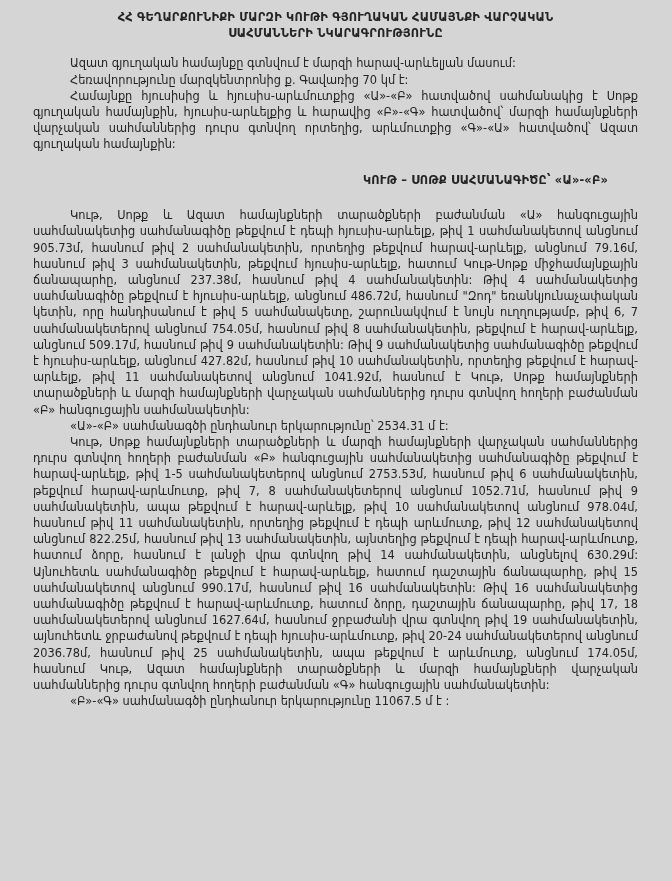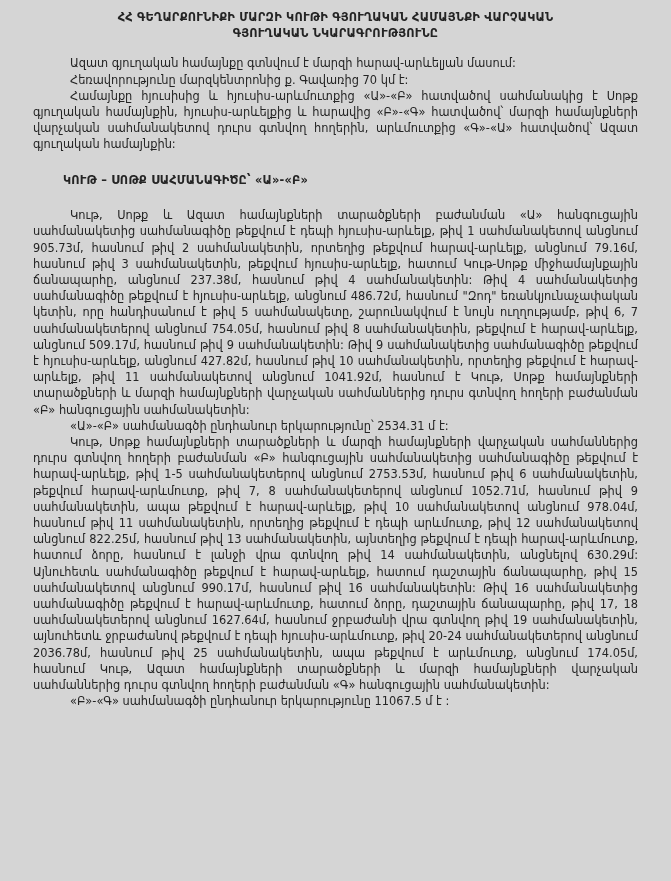--- a/index.html
+++ b/index.html
@@ -33,39 +33,39 @@
     letter-spacing: 0.2px;
   }
   .para {
     margin: 0;
     text-align: justify;
     text-indent: 37px;
   }
   .section-header {
     font-size: 11.4px;
     font-weight: bold;
-    text-align: left;
+    text-align: right;
     margin: 19px 30px 19px 30px;
     line-height: 16.5px;
     letter-spacing: 0.2px;
   }
 </style>
 </head>
 <body>
 
 <div class="page">
 
   <div class="doc-title">
     <div>ՀՀ ԳԵՂԱՐՔՈՒՆԻՔԻ ՄԱՐԶԻ ԿՈՒԹԻ ԳՅՈՒՂԱԿԱՆ ՀԱՄԱՅՆՔԻ ՎԱՐՉԱԿԱՆ</div>
-    <div>ԳՅՈՒՂԱԿԱՆ ՆԿԱՐԱԳՐՈՒԹՅՈՒՆԸ</div>
+    <div>ՍԱՀՄԱՆՆԵՐԻ ՆԿԱՐԱԳՐՈՒԹՅՈՒՆԸ</div>
   </div>
 
   <p class="para">Ազատ գյուղական համայնքը գտնվում է մարզի հարավ-արևելյան մասում:</p>
   <p class="para">Հեռավորությունը մարզկենտրոնից ք. Գավառից 70 կմ է:</p>
-  <p class="para">Համայնքը հյուսիսից և հյուսիս-արևմուտքից «Ա»-«Բ» հատվածով սահմանակից է Սոթք գյուղական համայնքին, հյուսիս-արևելքից և հարավից «Բ»-«Գ» հատվածով՝ մարզի համայնքների վարչական սահմանակետով դուրս գտնվող հողերին, արևմուտքից «Գ»-«Ա» հատվածով՝ Ազատ գյուղական համայնքին:</p>
+  <p class="para">Համայնքը հյուսիսից և հյուսիս-արևմուտքից «Ա»-«Բ» հատվածով սահմանակից է Սոթք գյուղական համայնքին, հյուսիս-արևելքից և հարավից «Բ»-«Գ» հատվածով՝ մարզի համայնքների վարչական սահմաններից դուրս գտնվող որտեղից, արևմուտքից «Գ»-«Ա» հատվածով՝ Ազատ գյուղական համայնքին:</p>
 
   <h2 class="section-header">ԿՈՒԹ – ՍՈԹՔ ՍԱՀՄԱՆԱԳԻԾԸ՝ «Ա»-«Բ»</h2>
 
   <p class="para">Կութ, Սոթք և Ազատ համայնքների տարածքների բաժանման «Ա» հանգուցային սահմանակետից սահմանագիծը թեքվում է դեպի հյուսիս-արևելք, թիվ 1 սահմանակետով անցնում 905.73մ, հասնում թիվ 2 սահմանակետին, որտեղից թեքվում հարավ-արևելք, անցնում 79.16մ, հասնում թիվ 3 սահմանակետին, թեքվում հյուսիս-արևելք, հատում Կութ-Սոթք միջհամայնքային ճանապարհը, անցնում 237.38մ, հասնում թիվ 4 սահմանակետին: Թիվ 4 սահմանակետից սահմանագիծը թեքվում է հյուսիս-արևելք, անցնում 486.72մ, հասնում "Զոդ" եռանկյունաչափական կետին, որը հանդիսանում է թիվ 5 սահմանակետը, շարունակվում է նույն ուղղությամբ, թիվ 6, 7 սահմանակետերով անցնում 754.05մ, հասնում թիվ 8 սահմանակետին, թեքվում է հարավ-արևելք, անցնում 509.17մ, հասնում թիվ 9 սահմանակետին: Թիվ 9 սահմանակետից սահմանագիծը թեքվում է հյուսիս-արևելք, անցնում 427.82մ, հասնում թիվ 10 սահմանակետին, որտեղից թեքվում է հարավ-արևելք, թիվ 11 սահմանակետով անցնում 1041.92մ, հասնում է Կութ, Սոթք համայնքների տարածքների և մարզի համայնքների վարչական սահմաններից դուրս գտնվող հողերի բաժանման «Բ» հանգուցային սահմանակետին:</p>
   <p class="para">«Ա»-«Բ» սահմանագծի ընդհանուր երկարությունը՝ 2534.31 մ է:</p>
 
 
   <p class="para">Կութ, Սոթք համայնքների տարածքների և մարզի համայնքների վարչական սահմաններից դուրս գտնվող հողերի բաժանման «Բ» հանգուցային սահմանակետից սահմանագիծը թեքվում է հարավ-արևելք, թիվ 1-5 սահմանակետերով անցնում 2753.53մ, հասնում թիվ 6 սահմանակետին, թեքվում հարավ-արևմուտք, թիվ 7, 8 սահմանակետերով անցնում 1052.71մ, հասնում թիվ 9 սահմանակետին, ապա թեքվում է հարավ-արևելք, թիվ 10 սահմանակետով անցնում 978.04մ, հասնում թիվ 11 սահմանակետին, որտեղից թեքվում է դեպի արևմուտք, թիվ 12 սահմանակետով անցնում 822.25մ, հասնում թիվ 13 սահմանակետին, այնտեղից թեքվում է դեպի հարավ-արևմուտք, հատում ձորը, հասնում է լանջի վրա գտնվող թիվ 14 սահմանակետին, անցնելով 630.29մ: Այնուհետև սահմանագիծը թեքվում է հարավ-արևելք, հատում դաշտային ճանապարհը, թիվ 15 սահմանակետով անցնում 990.17մ, հասնում թիվ 16 սահմանակետին: Թիվ 16 սահմանակետից սահմանագիծը թեքվում է հարավ-արևմուտք, հատում ձորը, դաշտային ճանապարհը, թիվ 17, 18 սահմանակետերով անցնում 1627.64մ, հասնում ջրբաժանի վրա գտնվող թիվ 19 սահմանակետին, այնուհետև ջրբաժանով թեքվում է դեպի հյուսիս-արևմուտք, թիվ 20-24 սահմանակետերով անցնում 2036.78մ, հասնում թիվ 25 սահմանակետին, ապա թեքվում է արևմուտք, անցնում 174.05մ, հասնում Կութ, Ազատ համայնքների տարածքների և մարզի համայնքների վարչական սահմաններից դուրս գտնվող հողերի բաժանման «Գ» հանգուցային սահմանակետին:</p>
   <p class="para">«Բ»-«Գ» սահմանագծի ընդհանուր երկարությունը 11067.5 մ է :</p>
 

